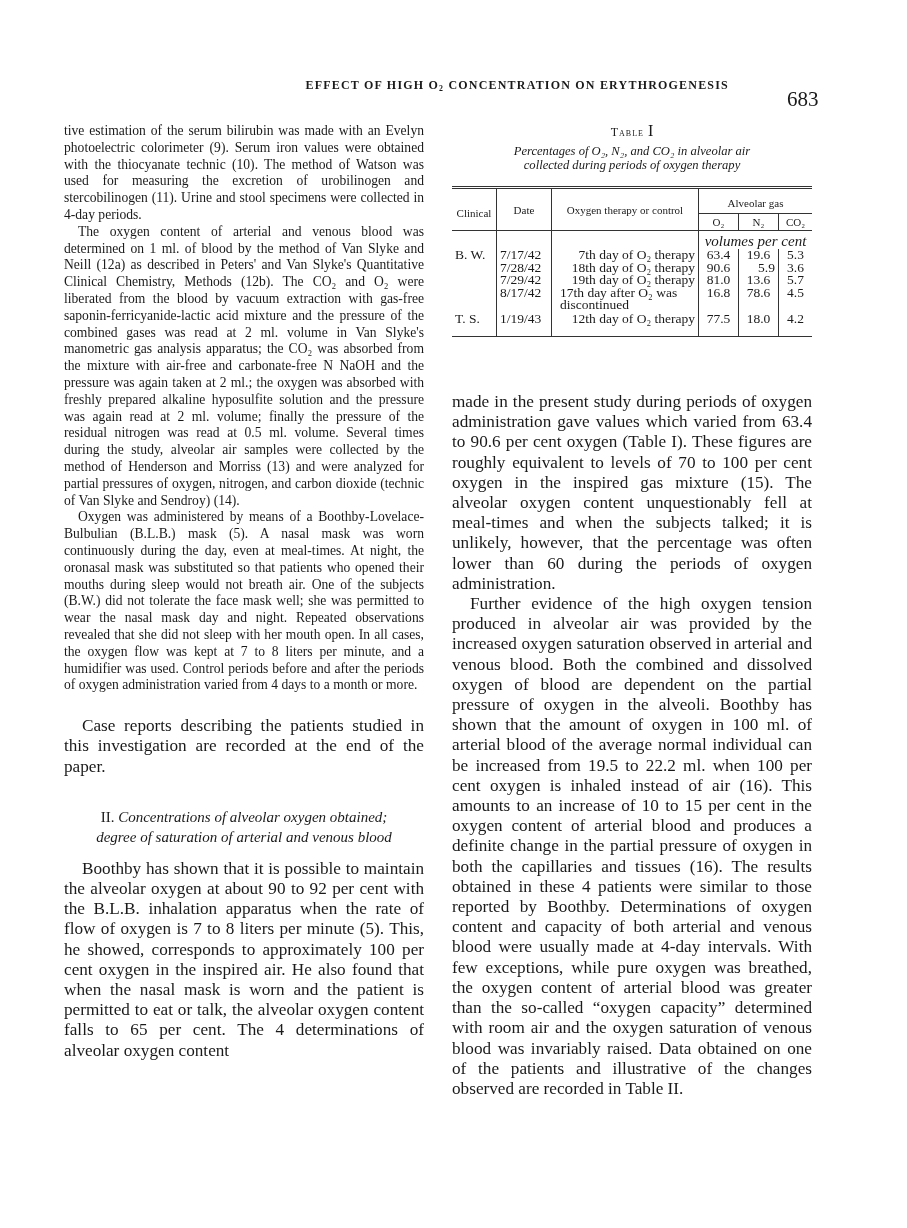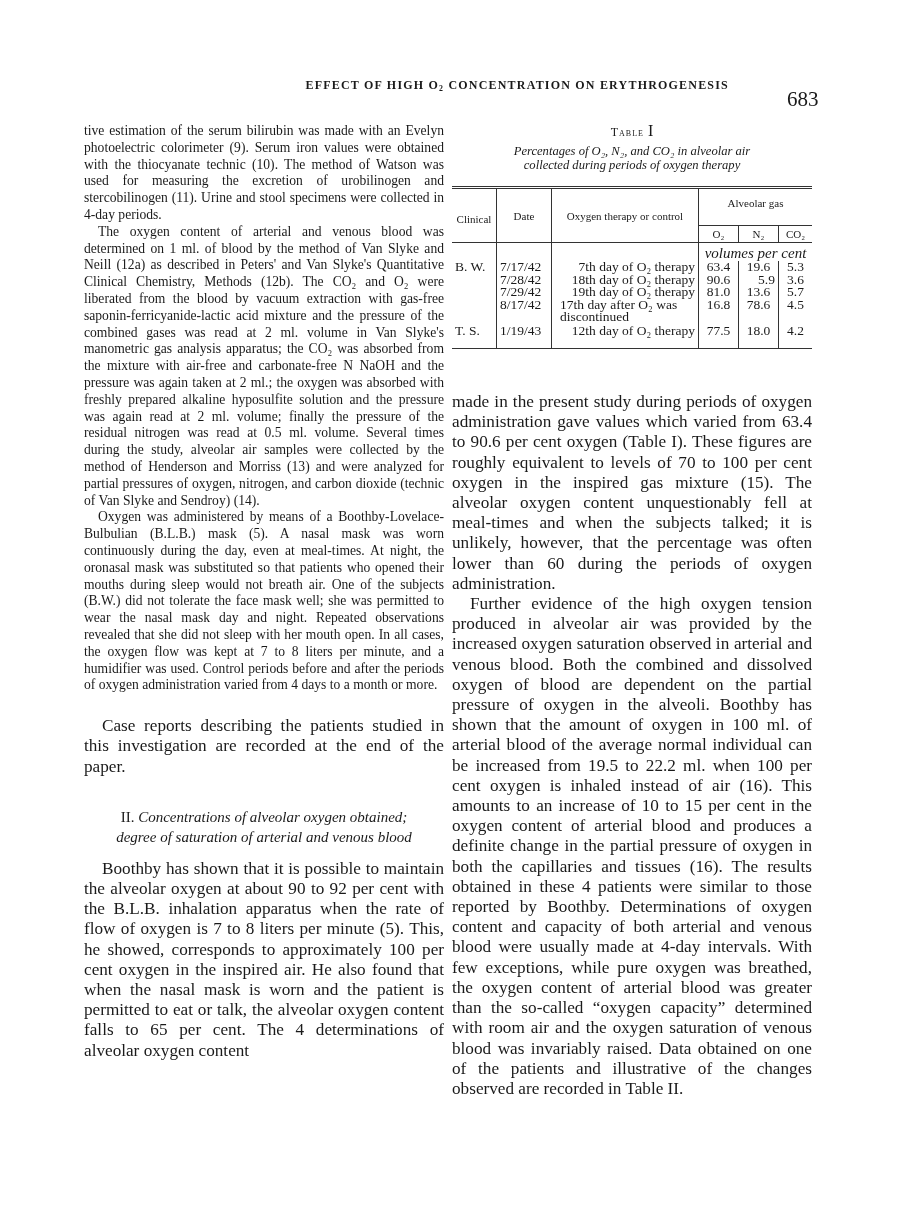--- a/index.html
+++ b/index.html
@@ -6,21 +6,21 @@
   body {
     width: 907px; height: 1228px; position: relative; overflow: hidden;
     font-family: "Liberation Serif", "DejaVu Serif", serif; color: #1a1a1a;
   }
   .running-head {
     position: absolute; top: 78px; left: 229px; width: 500px;
     font-size: 12px; font-weight: bold; letter-spacing: 1.2px; text-align: right;
   }
   .page-number { position: absolute; top: 87px; left: 787px; font-size: 21px; }
   .col { position: absolute; text-align: justify; }
-  .col-left { left: 84px; top: 123px; width: 360px; }
+  .col-left { left: 64px; top: 123px; width: 360px; }
   .col-right { left: 452px; width: 360px; }
   .small p { font-size: 13.6px; line-height: 16.8px; margin: 0; }
   .small p.indent { text-indent: 14px; }
   .large p { font-size: 17.2px; line-height: 20.2px; margin: 0; text-indent: 18px; }
   .section-heading {
     font-style: italic; font-size: 15px; line-height: 20px; text-align: center;
     margin: 0;
   }
   .section-heading .num { font-style: normal; }
   sub { font-size: 65%; vertical-align: -2px; line-height: 0; }
@@ -70,21 +70,21 @@
   <div class="table-caption">
     <div>Percentages of O₂, N₂, and CO₂ in alveolar air</div>
     <div>collected during periods of oxygen therapy</div>
   </div>
   <table class="gas">
     <thead>
       <tr class="hdr-row">
         <th rowspan="2" style="width:38px; padding-top:8px;">Clinical</th>
         <th rowspan="2" class="vline" style="width:48px;">Date</th>
         <th rowspan="2" class="vline" style="width:140px;">Oxygen therapy or control</th>
-        <th colspan="3" class="vline alv-head" style="padding:8px 0 16px;">Alveolar gas</th>
+        <th colspan="3" class="vline alv-head" style="padding:8px 0 4px;">Alveolar gas</th>
       </tr>
       <tr class="hdr-row">
         <th class="vline">O₂</th>
         <th class="vline">N₂</th>
         <th class="vline">CO₂</th>
       </tr>
     </thead>
     <tbody>
       <tr class="units">
         <td></td>

